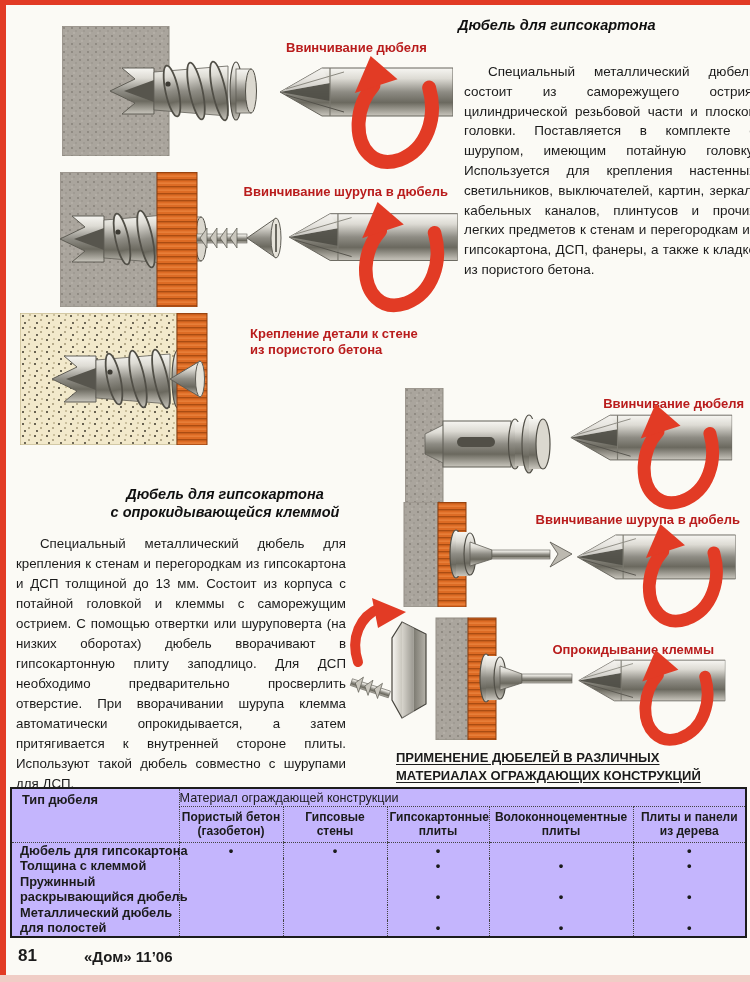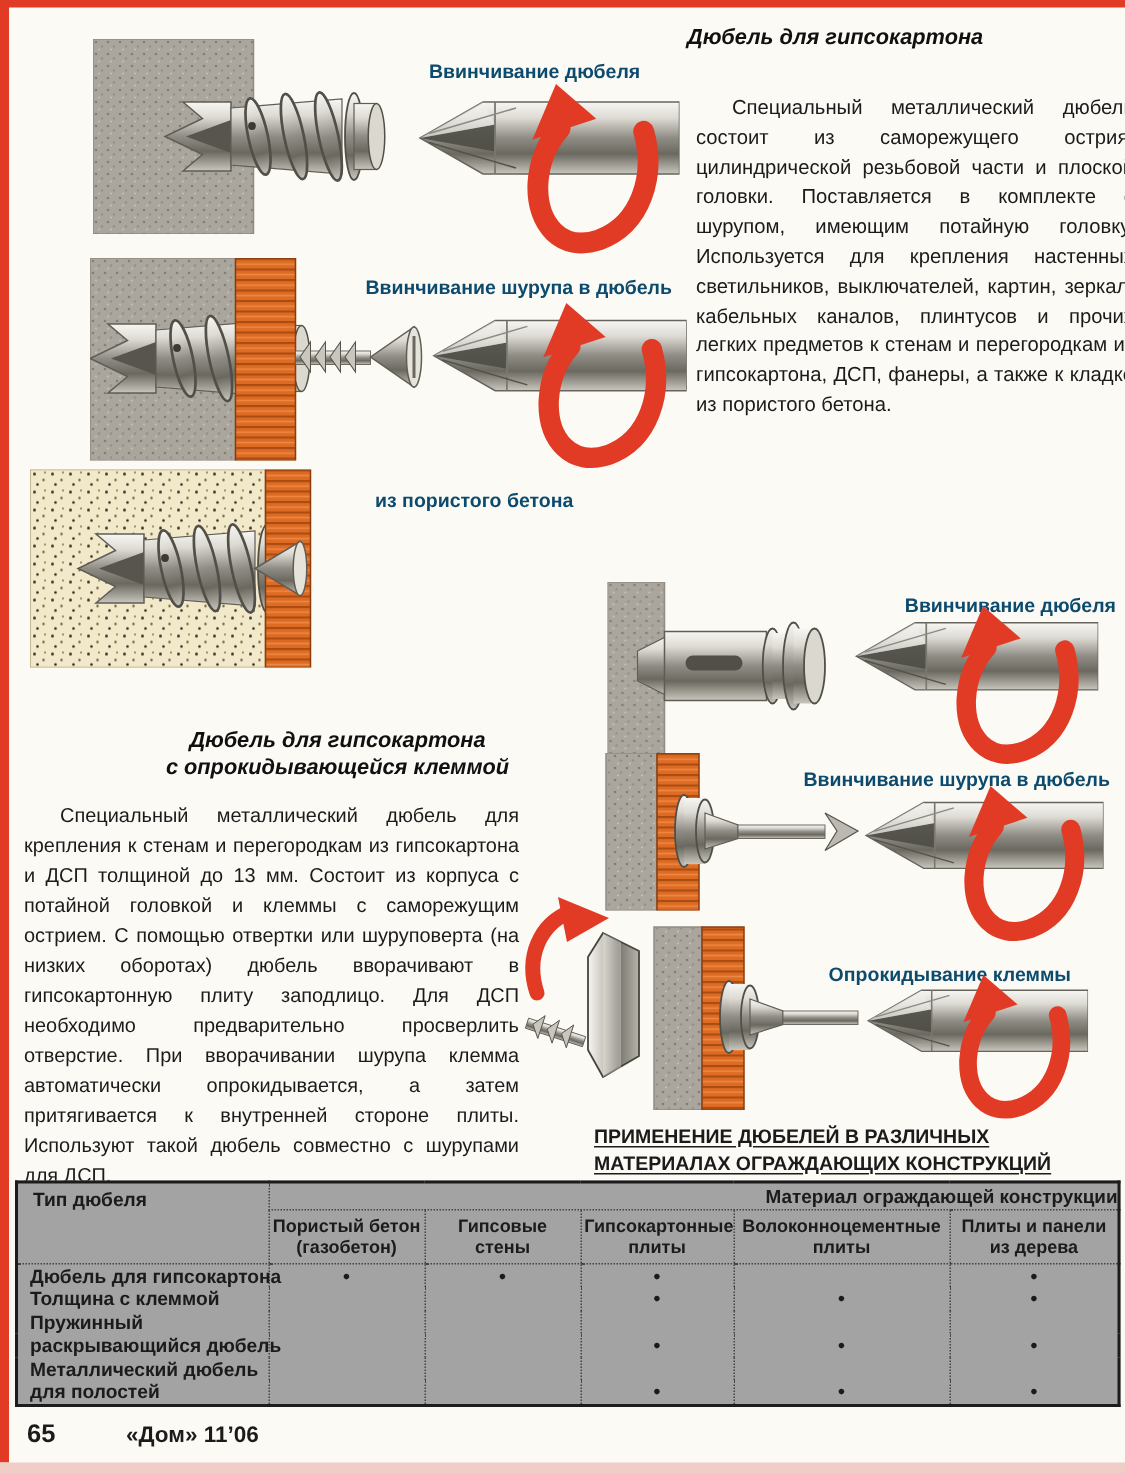--- a/index.html
+++ b/index.html
@@ -6,38 +6,38 @@
   html,body { background:#ffffff; }
   .page {
     position:relative; width:750px; height:982px; margin:0 auto;
     background:#fbfaf5; overflow:hidden;
     font-family:"Liberation Sans", sans-serif; color:#1b1b1b;
   }
   .redbar-top{ position:absolute; left:0; top:0; width:750px; height:5px; background:#e23b25; }
   .redbar-left{ position:absolute; left:0; top:0; width:6px; height:975px; background:#e23b25; }
   .pinkbar-bottom{ position:absolute; left:0; bottom:0; width:750px; height:7px; background:#f0cdc6; }
   .fig{ position:absolute; }
-  .caption{ position:absolute; font-weight:bold; font-size:13px; line-height:16px; color:#0c4a6e; }
+  .caption{ position:absolute; font-weight:bold; font-size:13px; line-height:16px; color:#b91c1c; }
   .caption.center{ text-align:right; }
   .art-title{ position:absolute; font-weight:bold; font-style:italic; font-size:14.5px; line-height:18px; color:#101010; }
   .art-title .tl{ display:block; }
   .bodytext{ position:absolute; font-size:13.5px; line-height:19.8px; text-align:justify; }
   .bodytext p{ text-indent:24px; }
   .tbl-title{ position:absolute; left:396px; top:749px; width:337px; text-align:left;
     font-weight:bold; font-size:13px; line-height:18px; }
   .tbl-title .tl{ display:block; text-decoration:underline; text-underline-offset:2px; }
   table.apptable{
     position:absolute; left:10px; top:787px; width:735px; height:148px;
-    border-collapse:collapse; background:#a3a3a3; border:2px solid #1c1c1c;
+    border-collapse:collapse; background:#c4b5fd; border:2px solid #1c1c1c;
     table-layout:fixed;
   }
   .apptable td{ padding:0; vertical-align:top; }
   .apptable .typehead{ font-weight:bold; font-size:12.8px; padding:3px 0 0 10px;
     border-bottom:1px dotted #444; }
-  .apptable .grouphead{ font-weight:bold; font-size:12.6px; text-align:right; padding-top:2px;
+  .apptable .grouphead{ font-weight:normal; font-size:12.6px; text-align:left; padding-top:2px;
     border-left:1px dotted #444; border-bottom:1px dotted #444; height:18px; }
   .apptable .colhead{ font-weight:bold; font-size:12px; line-height:14.5px; text-align:center;
     padding:2px 2px; border-left:1px dotted #444; border-bottom:1px dotted #444; height:36px;
     vertical-align:middle; }
   .apptable .lbl{ font-weight:bold; font-size:12.8px; line-height:15.5px; padding-left:8px;
     white-space:nowrap; height:15px; }
   .apptable .dot{ text-align:center; font-weight:bold; font-size:13px; line-height:15.5px;
     border-left:1px dotted #444; }
   .footer-num{ position:absolute; left:18px; top:946px; font-weight:bold; font-size:17px; }
   .footer-journal{ position:absolute; left:84px; top:948px; font-weight:bold; font-size:15px; }
@@ -140,20 +140,21 @@
   </svg>
 
   <svg class="fig" style="left:20px;top:313px" width="192" height="132">
     <rect x="0" y="0" width="157" height="132" fill="url(#pcream)" stroke="#b5a97f"></rect>
     <use href="#anchor" x="24" y="30" width="165" height="72"></use>
     <rect x="157" y="0" width="30" height="132" fill="url(#pwood)" stroke="#8a3c0e"></rect>
     <polygon points="150,66 180,48 180,84" fill="url(#met)" stroke="#5f5d55"></polygon>
     <ellipse cx="180" cy="66" rx="4.5" ry="18" fill="#e6e3da" stroke="#5f5d55"></ellipse>
   </svg>
   <div class="caption" style="left:250px;top:326px;width:210px">
+    <span class="tl" style="display:block">Крепление детали к стене</span>
     <span class="tl" style="display:block">из пористого бетона</span>
   </div>
 
   <div class="art-title" style="left:458px;top:16px;width:280px">Дюбель для гипсокартона</div>
   <div class="bodytext" style="left:464px;top:62px;width:292px">
     <p>Специальный металлический дюбель состоит из саморежущего острия, цилиндрической резьбовой части и плоской головки. Поставляется в комплекте с шурупом, имеющим потайную головку. Используется для крепления настенных светильников, выключателей, картин, зеркал, кабельных каналов, плинтусов и прочих легких предметов к стенам и перегородкам из гипсокартона, ДСП, фанеры, а также к кладке из пористого бетона.</p>
   </div>
 
   <div class="art-title" style="left:80px;top:485px;width:290px;text-align:center">
     <span class="tl">Дюбель для гипсокартона</span>
@@ -289,16 +290,16 @@
       <td class="lbl">для полостей</td>
       <td class="dot"></td>
       <td class="dot"></td>
       <td class="dot">•</td>
       <td class="dot">•</td>
       <td class="dot">•</td>
     </tr>
     </tbody>
   </table>
 
-  <div class="footer-num">65</div>
+  <div class="footer-num">81</div>
   <div class="footer-journal">«Дом» 11’06</div>
 
 </div>
 
 </body></html>

